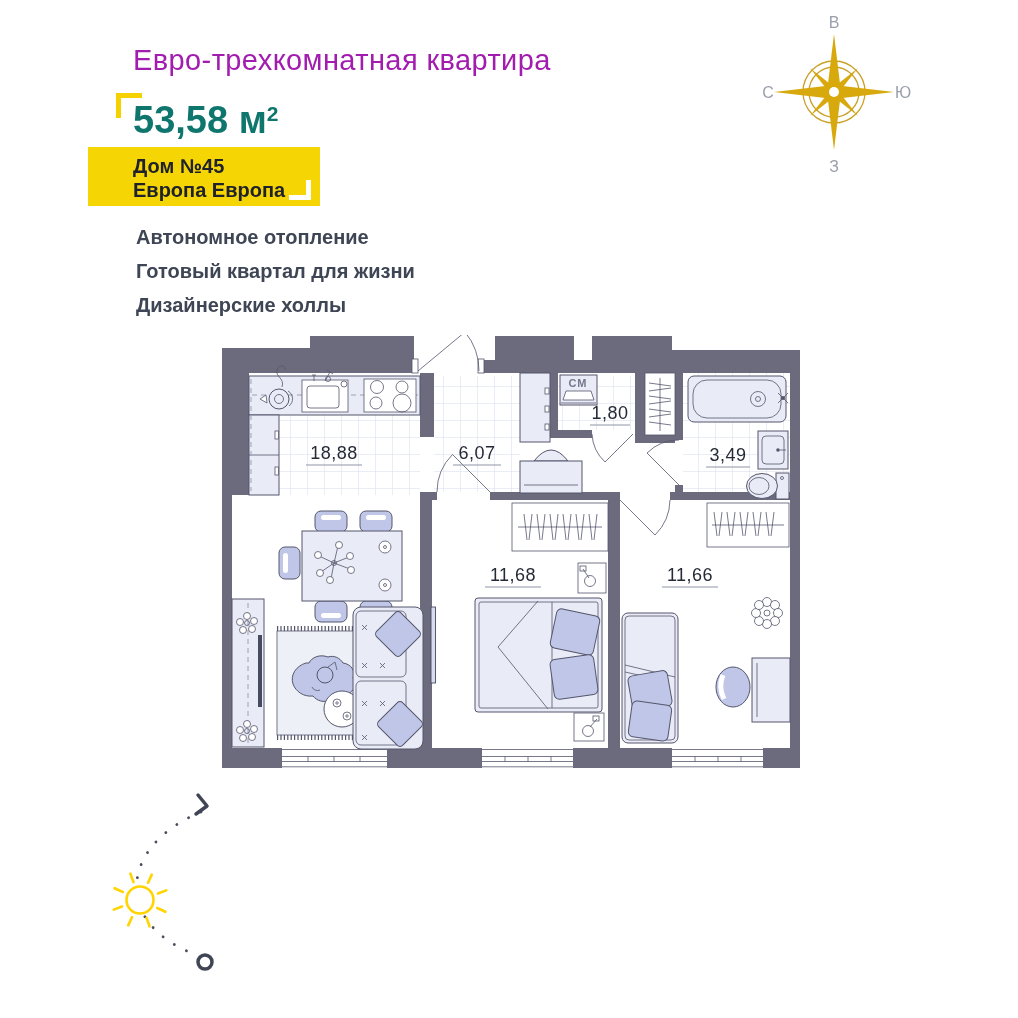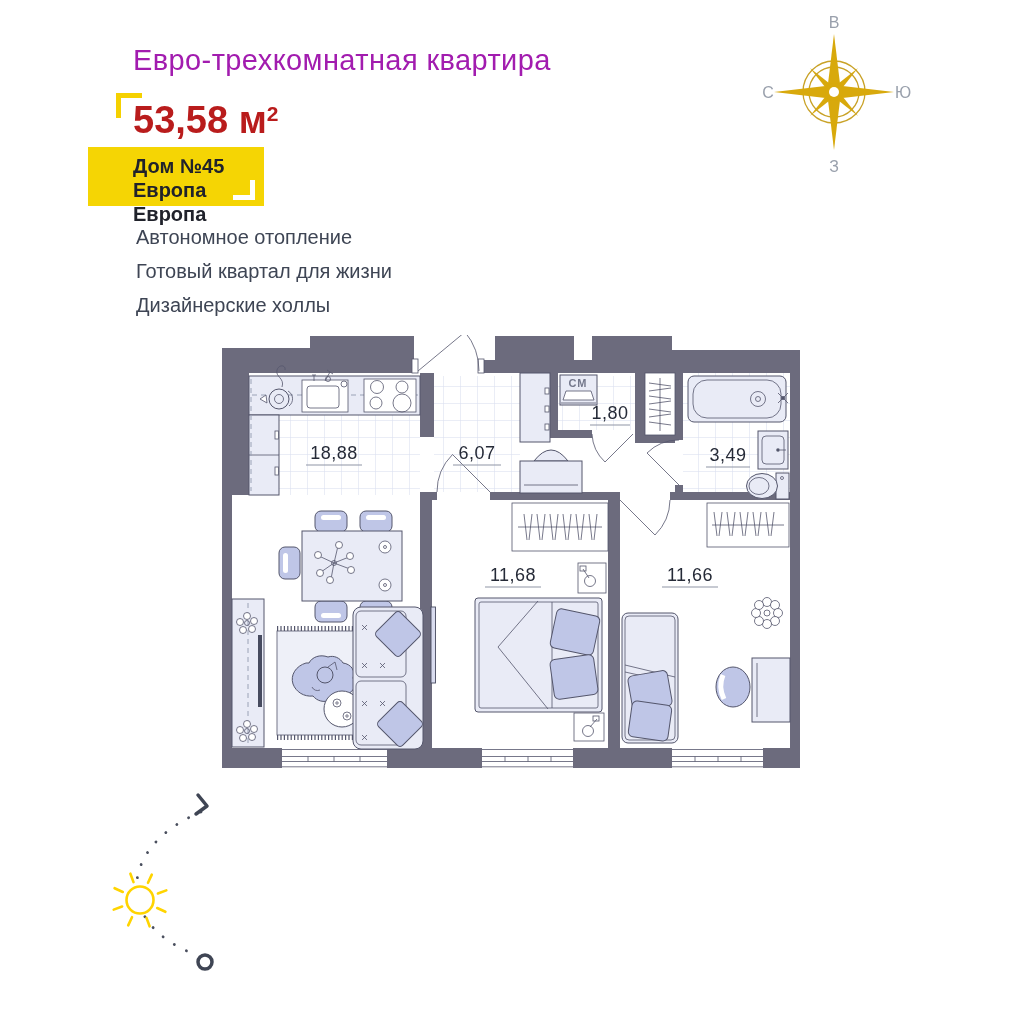--- a/index.html
+++ b/index.html
@@ -1,27 +1,27 @@
 <!DOCTYPE html>
 <html><head>
 <meta charset="utf-8">
 <style>
   html,body{margin:0;padding:0;background:#ffffff;}
   .canvas{position:relative;width:1018px;height:1018px;background:#ffffff;overflow:hidden;
           font-family:"Liberation Sans",sans-serif;}
   .title{position:absolute;left:133px;top:44px;font-size:29px;font-weight:500;color:#a21caf;letter-spacing:.4px;}
   .corner-yellow{position:absolute;left:116px;top:93px;width:21px;height:20px;
                  border-left:5px solid #F5D100;border-top:5px solid #F5D100;}
-  .area{position:absolute;left:133px;top:99px;font-size:38px;font-weight:700;color:#b91c1c;}
+  .area{position:absolute;left:133px;top:99px;font-size:38px;font-weight:700;color:#0f766e;}
   .area sup{font-size:21px;position:relative;top:2px;}
-  .badge{position:absolute;left:88px;top:147px;width:176px;height:59px;background:#F5D504;}
+  .badge{position:absolute;left:88px;top:147px;width:232px;height:59px;background:#F5D504;}
   .badge-text{position:absolute;left:45px;top:7px;font-size:20px;font-weight:700;color:#20222b;line-height:24px;}
   .corner-white{position:absolute;right:9px;bottom:6px;width:17px;height:15px;
                 border-right:5px solid #ffffff;border-bottom:5px solid #ffffff;}
-  .features{position:absolute;left:136px;top:226px;font-size:20px;color:#3e4554;font-weight:400;}
+  .features{position:absolute;left:136px;top:226px;font-size:20px;color:#3e4554;font-weight:700;}
   .features div{margin-bottom:11px;}
   .compass{position:absolute;left:758px;top:8px;}
   .plan{position:absolute;left:222px;top:335px;}
   .sunpath{position:absolute;left:95px;top:788px;}
 
   
   svg text{font-family:"Liberation Sans",sans-serif;}
   .wall{fill:#6c6b7d;}
   .o{fill:#e9ebf6;stroke:#54566c;stroke-width:1;}
   .w{fill:#ffffff;stroke:#54566c;stroke-width:1;}

